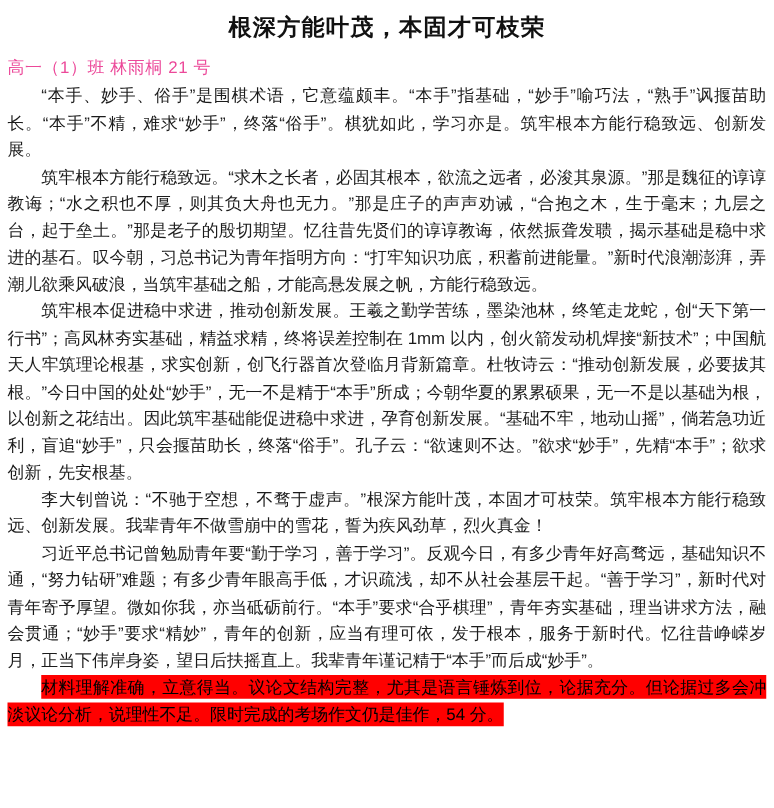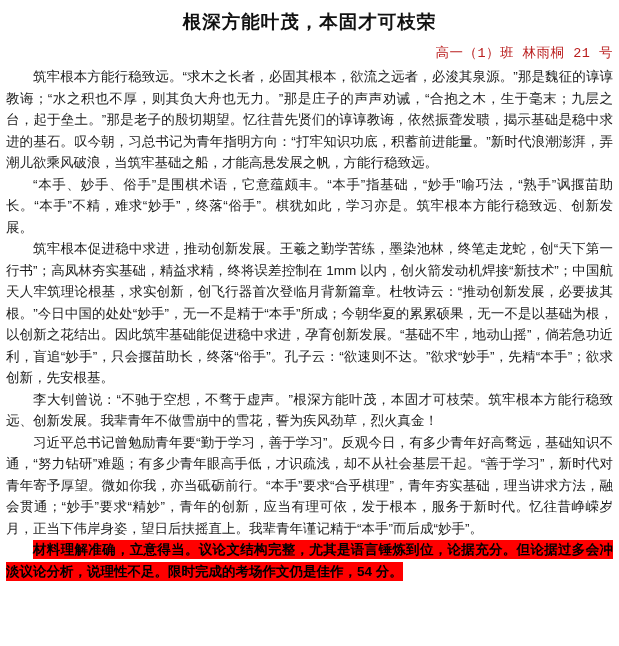--- a/index.html
+++ b/index.html
@@ -26,59 +26,57 @@
     font-size: 18.5px;
     font-weight: 700;
     text-align: center;
     line-height: 25px;
     letter-spacing: 1px;
     color: #111111;
   }
   .essay-byline {
     margin-top: 9px;
     font-size: 13.5px;
-    text-align: right;
+    text-align: left;
     line-height: 21px;
-    color: #b91c1c;
+    color: #ec4899;
     letter-spacing: 0.5px;
-    font-family: Liberation Mono, monospace;
   }
   .essay-body {
     margin-top: 2px;
   }
   .essay-body p {
     margin: 0;
     font-size: 13.5px;
     line-height: 21.5px;
     text-align: justify;
     text-indent: 2em;
     color: #1b1b1b;
     word-break: break-all;
   }
   .comment-highlight {
     
     color: #000000;
     padding: 2px 0;
-    font-weight: bold;
   }
 </style>
 </head>
 <body style="background-color: rgb(255, 255, 255);">
 
 <div class="page">
 
   <h1 class="essay-title">根深方能叶茂，本固才可枝荣</h1>
 
   <div class="essay-byline">高一（1）班 林雨桐 21 号</div>
 
   <div class="essay-body">
 
+    <p>“本手、妙手、俗手”是围棋术语，它意蕴颇丰。“本手”指基础，“妙手”喻巧法，“熟手”讽揠苗助长。“本手”不精，难求“妙手”，终落“俗手”。棋犹如此，学习亦是。筑牢根本方能行稳致远、创新发展。</p>
+
     <p>筑牢根本方能行稳致远。“求木之长者，必固其根本，欲流之远者，必浚其泉源。”那是魏征的谆谆教诲；“水之积也不厚，则其负大舟也无力。”那是庄子的声声劝诫，“合抱之木，生于毫末；九层之台，起于垒土。”那是老子的殷切期望。忆往昔先贤们的谆谆教诲，依然振聋发聩，揭示基础是稳中求进的基石。叹今朝，习总书记为青年指明方向：“打牢知识功底，积蓄前进能量。”新时代浪潮澎湃，弄潮儿欲乘风破浪，当筑牢基础之船，才能高悬发展之帆，方能行稳致远。</p>
-
-    <p>“本手、妙手、俗手”是围棋术语，它意蕴颇丰。“本手”指基础，“妙手”喻巧法，“熟手”讽揠苗助长。“本手”不精，难求“妙手”，终落“俗手”。棋犹如此，学习亦是。筑牢根本方能行稳致远、创新发展。</p>
 
     <p>筑牢根本促进稳中求进，推动创新发展。王羲之勤学苦练，墨染池林，终笔走龙蛇，创“天下第一行书”；高凤林夯实基础，精益求精，终将误差控制在 1mm 以内，创火箭发动机焊接“新技术”；中国航天人牢筑理论根基，求实创新，创飞行器首次登临月背新篇章。杜牧诗云：“推动创新发展，必要拔其根。”今日中国的处处“妙手”，无一不是精于“本手”所成；今朝华夏的累累硕果，无一不是以基础为根，以创新之花结出。因此筑牢基础能促进稳中求进，孕育创新发展。“基础不牢，地动山摇”，倘若急功近利，盲追“妙手”，只会揠苗助长，终落“俗手”。孔子云：“欲速则不达。”欲求“妙手”，先精“本手”；欲求创新，先安根基。</p>
 
     <p>李大钊曾说：“不驰于空想，不骛于虚声。”根深方能叶茂，本固才可枝荣。筑牢根本方能行稳致远、创新发展。我辈青年不做雪崩中的雪花，誓为疾风劲草，烈火真金！</p>
 
     <p>习近平总书记曾勉励青年要“勤于学习，善于学习”。反观今日，有多少青年好高骛远，基础知识不通，“努力钻研”难题；有多少青年眼高手低，才识疏浅，却不从社会基层干起。“善于学习”，新时代对青年寄予厚望。微如你我，亦当砥砺前行。“本手”要求“合乎棋理”，青年夯实基础，理当讲求方法，融会贯通；“妙手”要求“精妙”，青年的创新，应当有理可依，发于根本，服务于新时代。忆往昔峥嵘岁月，正当下伟岸身姿，望日后扶摇直上。我辈青年谨记精于“本手”而后成“妙手”。</p>
 
     <p><mark class="comment-highlight" style="background-color: rgb(255, 0, 0); color: rgb(0, 0, 0);">材料理解准确，立意得当。议论文结构完整，尤其是语言锤炼到位，论据充分。但论据过多会冲淡议论分析，说理性不足。限时完成的考场作文仍是佳作，54 分。</mark></p>
 
   </div>

